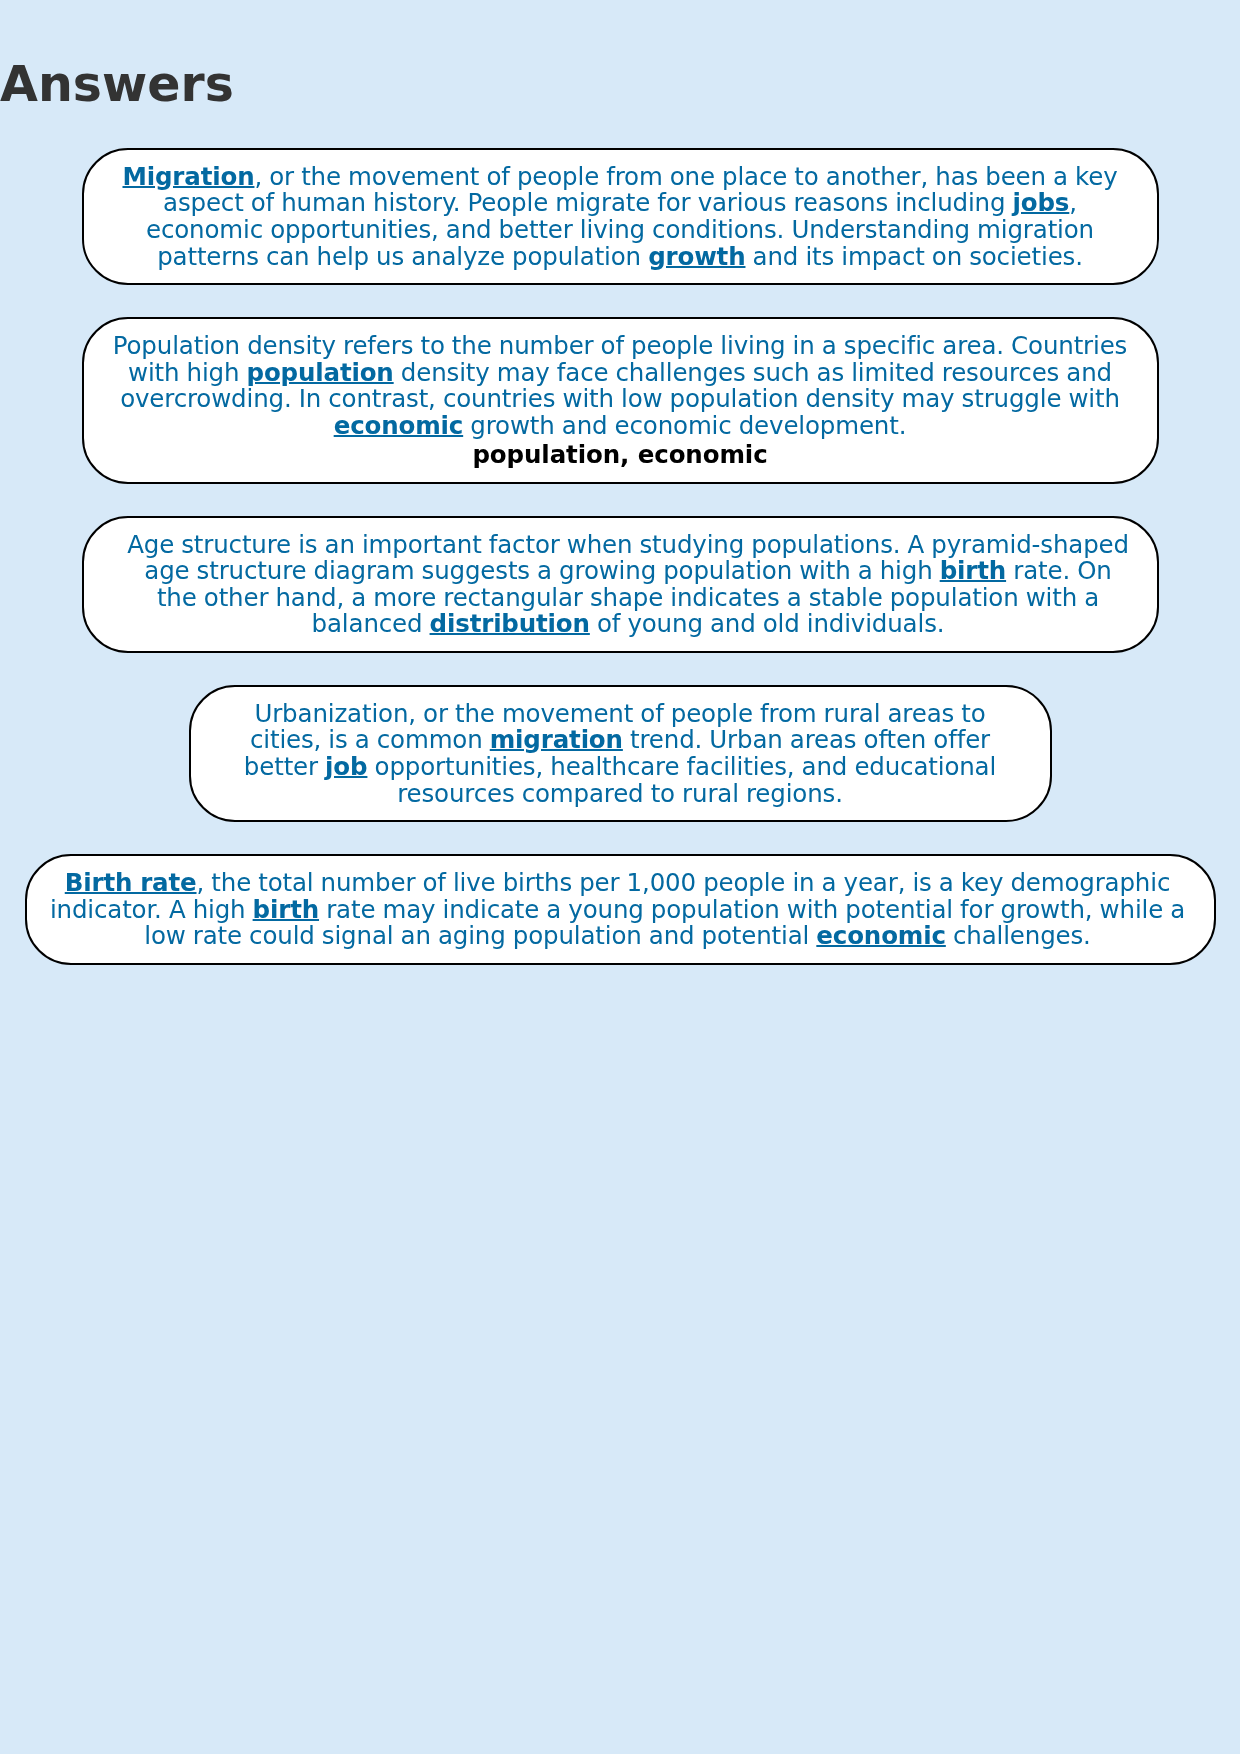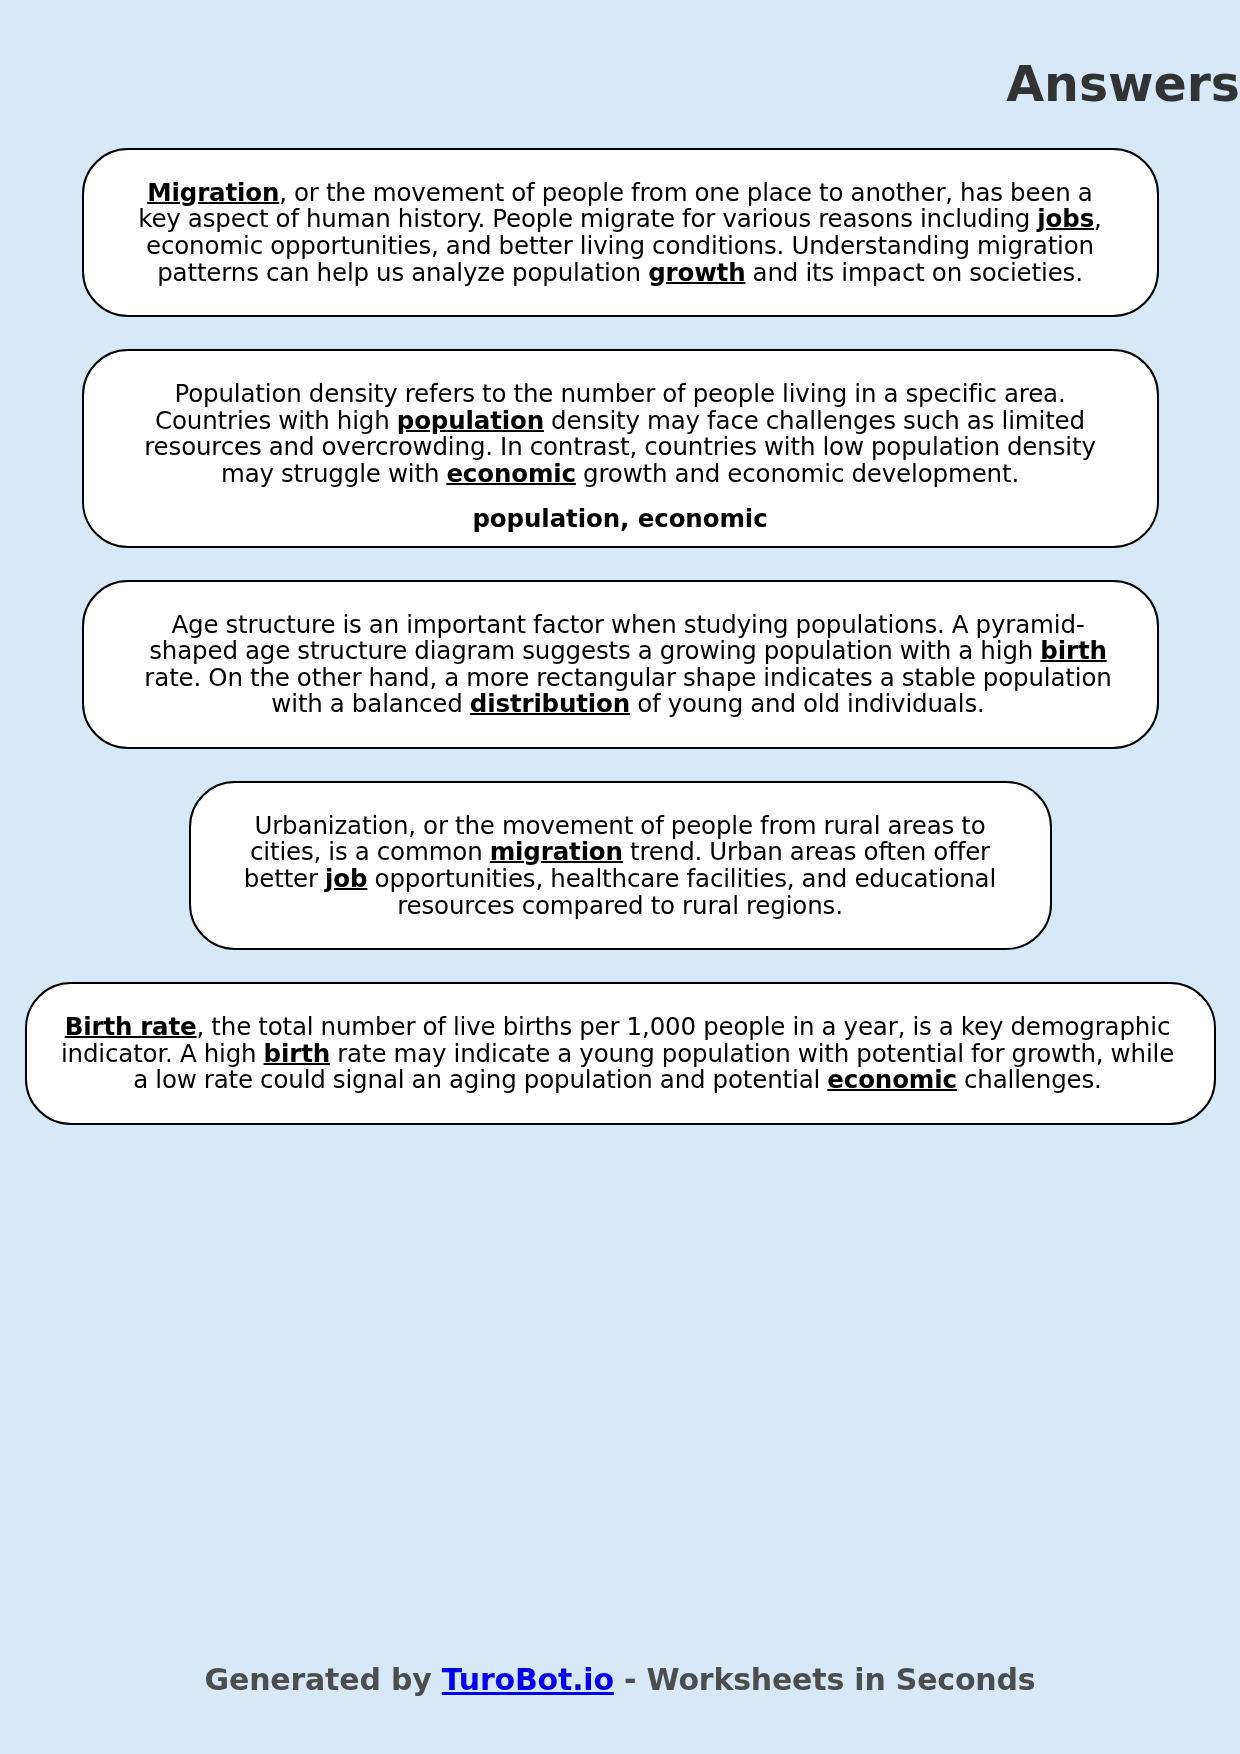--- a/index.html
+++ b/index.html
@@ -16,21 +16,21 @@
     position: relative;
   }
   .page {
     position: relative;
     width: 1240px;
     height: 1754px;
     box-sizing: border-box;
     padding: 0;
   }
   .page-title {
-    text-align: right;
+    text-align: left;
     font-family: "DejaVu Sans", sans-serif;
     font-weight: bold;
     font-size: 49px;
     color: #333333;
     letter-spacing: 0px;
     margin: 0;
     padding-top: 58px;
     line-height: 1.1;
   }
   .answers-list {
@@ -47,22 +47,22 @@
     background: #ffffff;
     border: 2px solid #000000;
     border-radius: 46px;
     padding: 14px 34px 13px 34px;
     text-align: center;
   }
   .answer-text {
     font-family: "DejaVu Sans", sans-serif;
     font-size: 24.5px;
     line-height: 1.085;
-    color: #000000;
-    margin: 16px;
+    color: #0369a1;
+    margin: 0;
     text-align: center;
     letter-spacing: -0.15px;
     word-spacing: -0.5px;
   }
   .answer-text b {
     font-weight: bold;
     text-decoration: underline;
     text-underline-offset: 1px;
   }
   .answer-key {
@@ -123,15 +123,14 @@
     <div class="answer-box b4">
       <p class="answer-text"><span>Urbanization, or the movement of people from rural areas to cities, is a common </span><b>migration</b><span> trend. Urban areas often offer better </span><b>job</b><span> opportunities, healthcare facilities, and educational resources compared to rural regions.</span></p>
     </div>
 
     <div class="answer-box b5">
       <p class="answer-text"><b>Birth rate</b><span>, the total number of live births per 1,000 people in a year, is a key demographic indicator. A high </span><b>birth</b><span> rate may indicate a young population with potential for growth, while a low rate could signal an aging population and potential </span><b>economic</b><span> challenges.</span></p>
     </div>
 
   </div>
 
-  <div class="footer"><span>Generated by </span><a class="brand" href="#">TuroBot.io</a><span> - Worksheets in Seconds</span></div>
 
 </div>
 
 </body></html>

